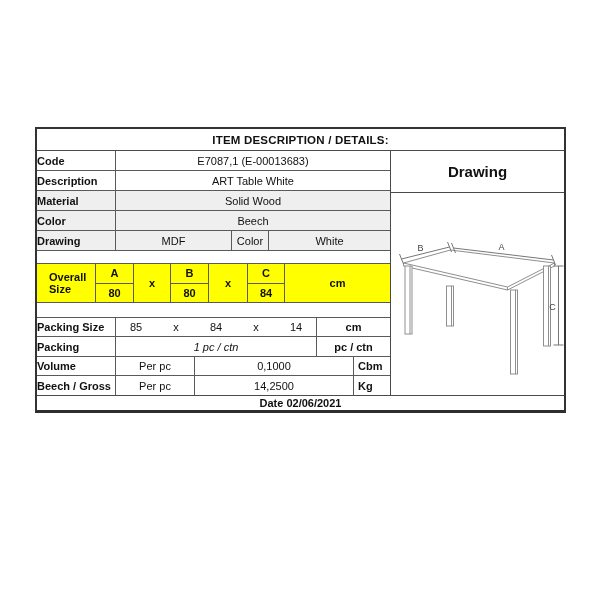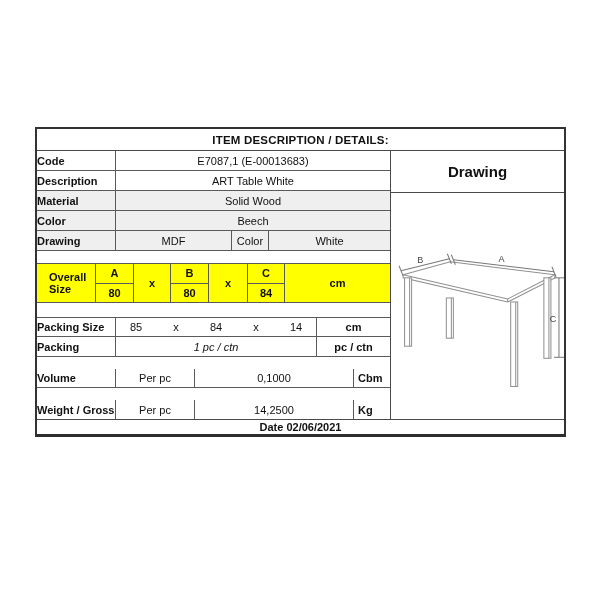--- a/index.html
+++ b/index.html
@@ -14,21 +14,21 @@
   .hdr {
     height:22px; border-bottom:1px solid #4a4a4a;
     display:flex; align-items:center; justify-content:center;
     font-weight:bold; font-size:11.5px; letter-spacing:.2px;
   }
   .body { display:flex; border-bottom:1px solid #4a4a4a; }
   .left  { width:354px; border-right:1px solid #4a4a4a; }
   .right { flex:1; display:flex; flex-direction:column; }
 
   .row { display:flex; align-items:stretch; border-bottom:1px solid #5a5a5a; font-size:11px; }
-  .h20 { height:20px; } .h19 { height:19px;margin-top:12px; }
+  .h20 { height:20px; } .h19 { height:19px; }
   .gap { height:12px; border-bottom:none; }
   .gap2 { height:14px; border-bottom:none; }
   .cell { display:flex; align-items:center; justify-content:center;
           border-right:1px solid #5a5a5a; overflow:hidden; white-space:nowrap; }
   .cell.last { border-right:none; }
   .lbl { justify-content:flex-start; font-weight:bold; width:79px; flex:none; }
   .grow { flex:1; }
   .grayrow { background:#efefef; }
   .bold { font-weight:normal; }
 
@@ -145,21 +145,21 @@
         </div>
 
         <div class="row h19">
           <div class="cell lbl">Volume</div>
           <div class="cell w79 bold">Per pc</div>
           <div class="cell w159">0,1000</div>
           <div class="unit-cell unit-left" style="border-left:none">Cbm</div>
         </div>
 
         <div class="row h19" style="border-bottom:none">
-          <div class="cell lbl">Weight / Gross</div>
+          <div class="cell lbl">Beech / Gross</div>
           <div class="cell w79 bold">Per pc</div>
           <div class="cell w159">14,2500</div>
           <div class="unit-cell unit-left" style="border-left:none">Kg</div>
         </div>
       </div>
 
       <div class="right">
         <div class="drawing-title">Drawing</div>
         <div class="drawing-area">
           <svg viewBox="0 0 172 202" preserveAspectRatio="xMidYMid meet">

